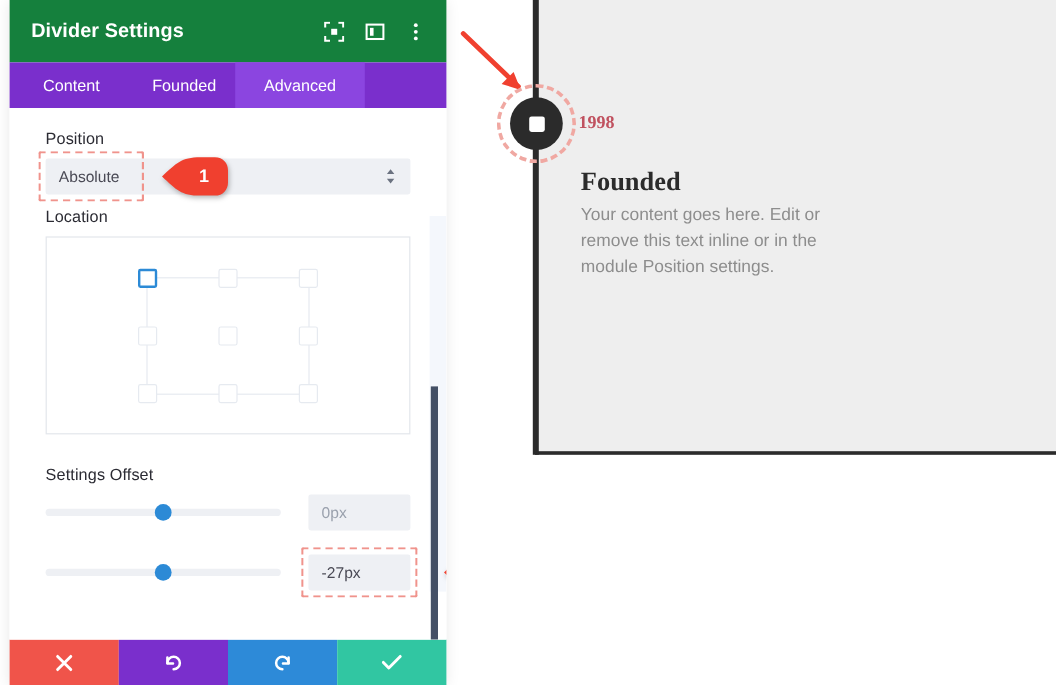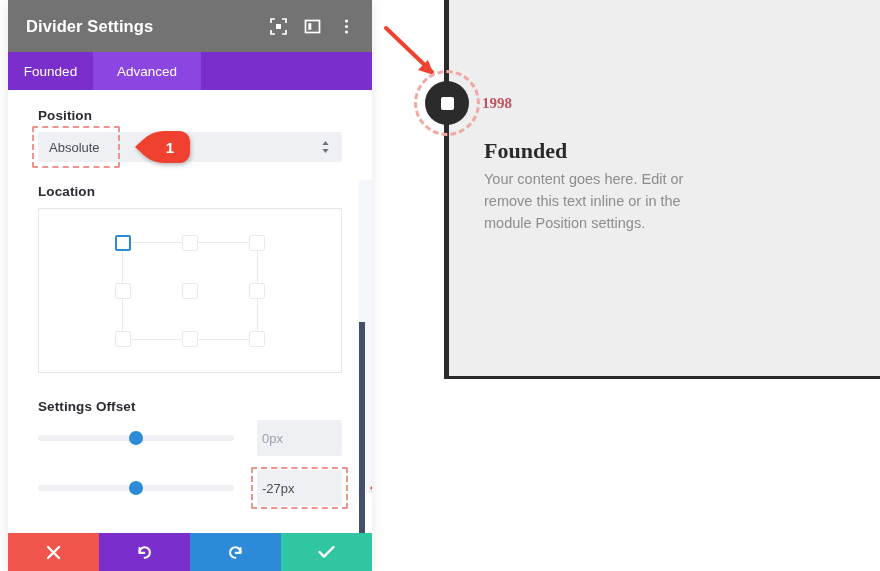--- a/index.html
+++ b/index.html
@@ -12,21 +12,21 @@
   #root { position: relative; width: 880px; height: 571px; background: #ffffff; }
 
   
   .panel {
     position: absolute; left: 8px; top: 0; width: 364px; height: 571px;
     background: #ffffff;
     box-shadow: 0 1px 12px rgba(0,0,0,0.10);
     display: flex; flex-direction: column;
   }
   .panel-header {
-    background: #737373; height: 52px; flex: 0 0 52px;
+    background: #15803d; height: 52px; flex: 0 0 52px;
     display: flex; align-items: center; padding: 0 16px 0 18px;
   }
   .panel-title {
     color: #ffffff; font-size: 16.5px; font-weight: bold;
     letter-spacing: .1px; flex: 1 1 auto; white-space: nowrap;
   }
   .hdr-icons { display: flex; align-items: center; gap: 14px; }
   .hdr-ico {
     width: 20px; height: 20px; display: flex; align-items: center;
     justify-content: center; cursor: pointer;
@@ -46,26 +46,26 @@
   .tab.t1 { width: 85px; }
   .tab.t2 { width: 108px; }
   .tab.active { background: #8b45e0; }
 
   .panel-body {
     flex: 1 1 auto; position: relative; overflow: hidden;
     background: #ffffff; padding: 18px 0 0 0;
   }
   .field { padding: 0 30px; }
   .flabel {
-    font-size: 13.5px; color: #2b2b33; font-weight: bold;
+    font-size: 13.5px; color: #2b2b33; font-weight: normal;
     margin-bottom: 9px; letter-spacing: .1px;
   }
 
   
-  .select-row { position: relative; height: 30px; margin-bottom: 22px; }
+  .select-row { position: relative; height: 30px; margin-bottom: 11px; }
   .select-box {
     position: absolute; left: 0; top: 0; right: 0; height: 30px;
     background: #eef0f4; border: none; border-radius: 2px;
     display: flex; align-items: center;
   }
   .select-val {
     font-size: 13px; color: #4a4a55; padding-left: 11px;
   }
   .select-arrow {
     position: absolute; right: 12px; top: 50%; transform: translateY(-50%);
@@ -117,22 +117,22 @@
     position: relative; width: 196px; height: 6px;
     background: #eef0f4; border-radius: 3px; flex: 0 0 196px;
   }
   .sknob {
     position: absolute; top: 50%; width: 14px; height: 14px;
     border-radius: 50%; background: #2c8ad6;
     transform: translate(-50%,-50%);
   }
   .num-box {
     position: absolute; right: 0; top: 50%; transform: translateY(-50%);
-    width: 85px; height: 36px; background: #eef0f4; border-radius: 2px;
-    display: flex; align-items: center; padding-left: 5px;
+    width: 85px; height: 30px; background: #eef0f4; border-radius: 2px;
+    display: flex; align-items: center; padding-left: 11px;
     font-size: 13px;
   }
   .num-box.ph { color: #9aa1ad; }
   .num-box.val { color: #4a4a55; margin-left: 20px; }
   .hl-hz { left: -6px; top: -6px; width: 97px; height: 42px; }
 
   
   .scrollbar {
     position: absolute; right: 7px; top: 232px;
     width: 6px; height: 258px; background: #445066; border-radius: 0;
@@ -218,20 +218,21 @@
           <svg width="5" height="17" viewBox="0 0 5 17">
             <circle cx="2.5" cy="3" r="1.6" fill="#ffffff"></circle>
             <circle cx="2.5" cy="8.5" r="1.6" fill="#ffffff"></circle>
             <circle cx="2.5" cy="14" r="1.6" fill="#ffffff"></circle>
           </svg>
         </div>
       </div>
     </div>
 
     <div class="tabs">
+      <div class="tab t0">Content</div>
       <div class="tab t1">Founded</div>
       <div class="tab t2 active">Advanced</div>
     </div>
 
     <div class="panel-body">
 
       <div class="panel-right-strip"></div>
       <div class="scrollbar"></div>
 
       <div class="field">

